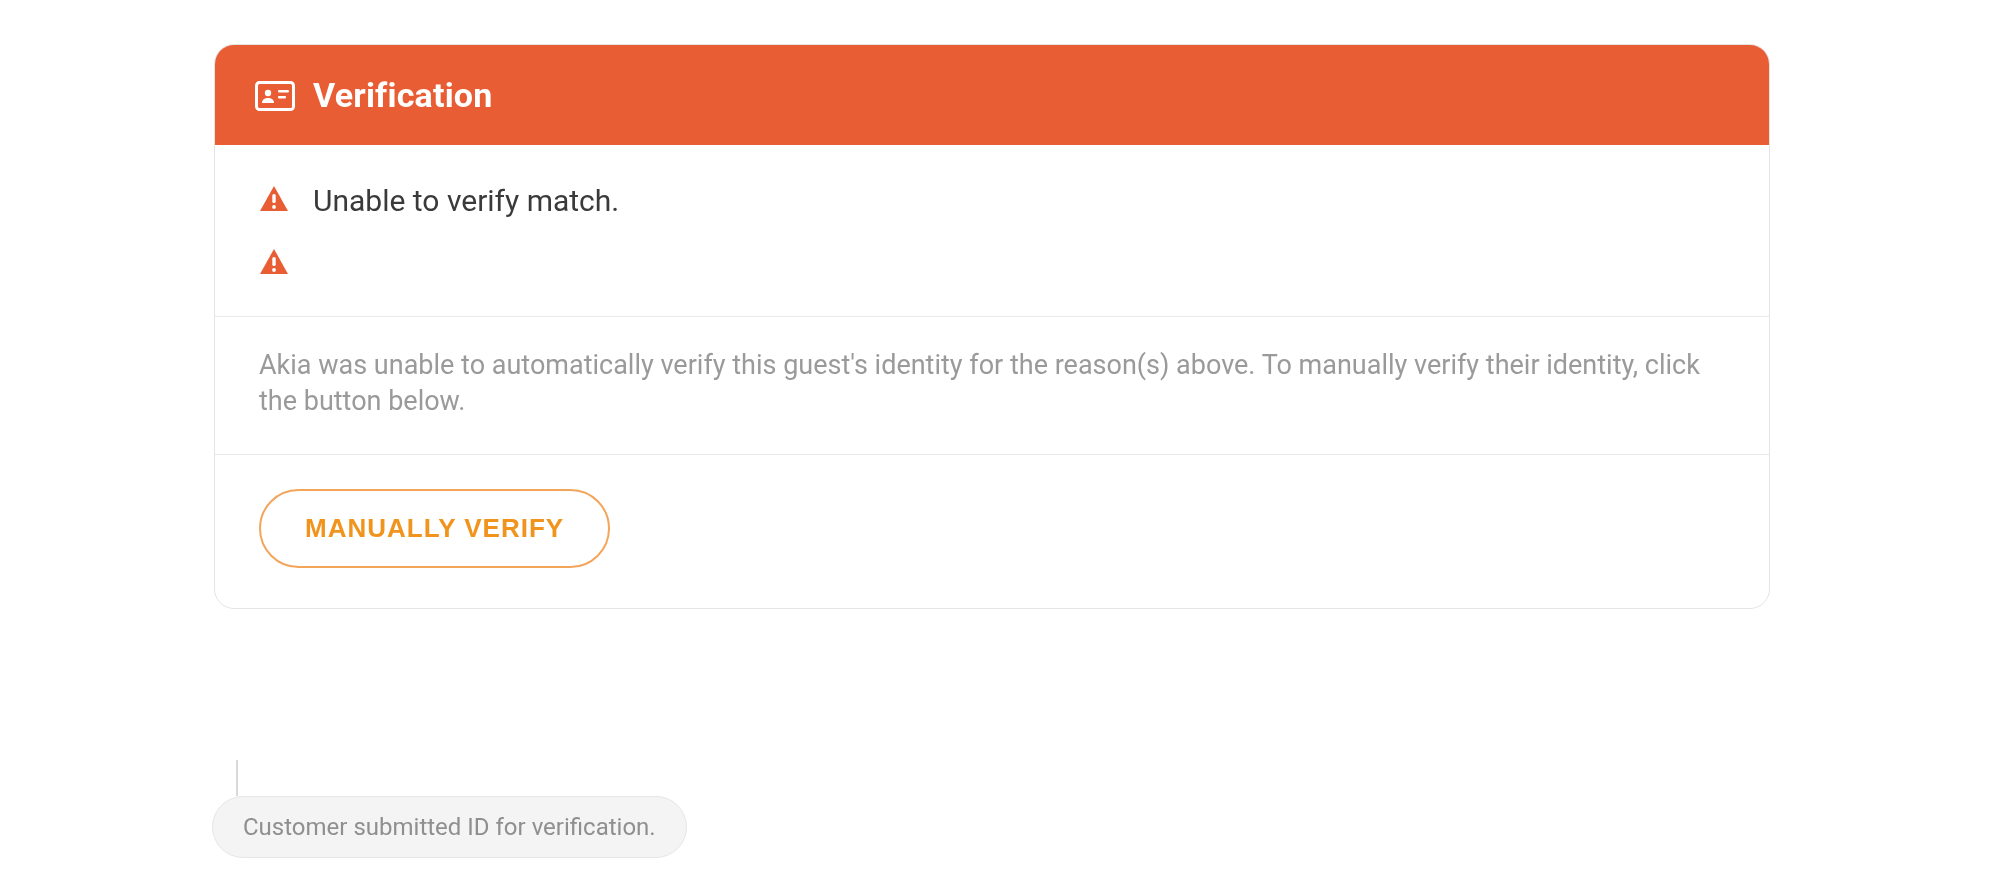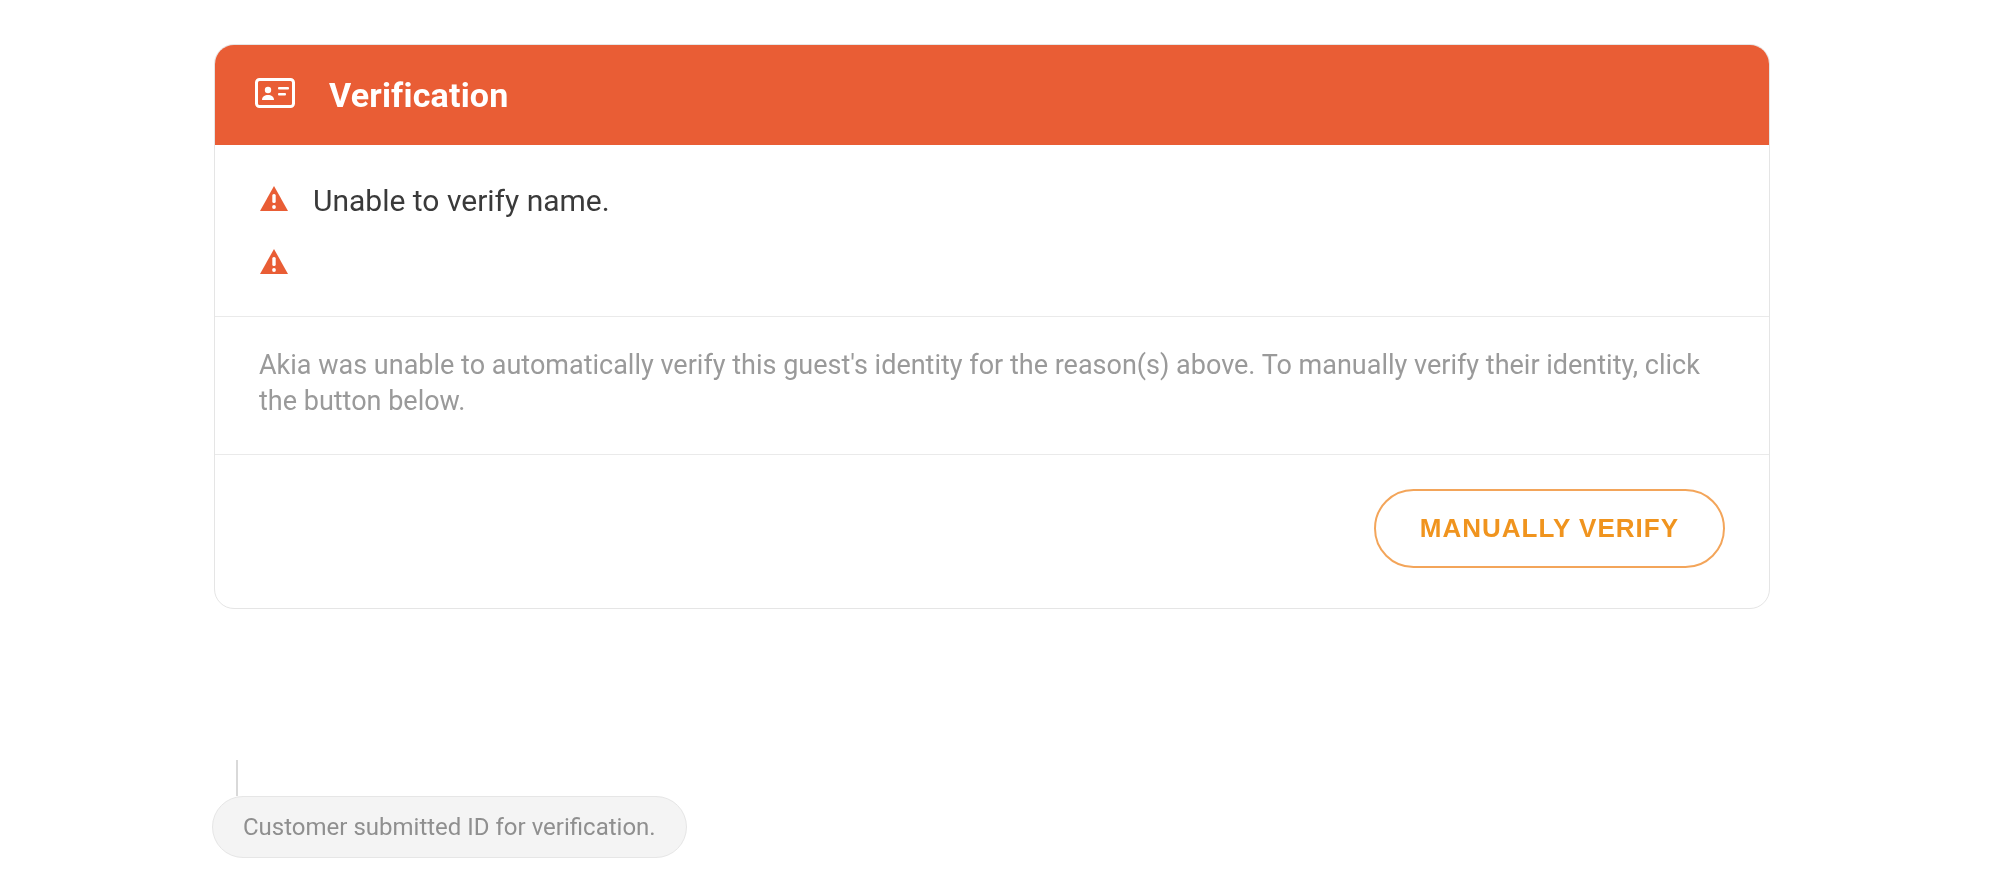--- a/index.html
+++ b/index.html
@@ -17,22 +17,22 @@
       width: 1556px;
       border-radius: 20px;
       border: 1px solid #e5e5e5;
       overflow: hidden;
       background: #ffffff;
     }
     .card-header {
       background: #e95d35;
       padding: 30px 40px;
       display: flex;
-      align-items: center;
-      gap: 34px;
+      align-items: flex-end;
+      gap: 18px;
     }
     .card-header .title {
       color: #ffffff;
       font-size: 34px;
       font-weight: 700;
       letter-spacing: 0.2px;
     }
     .id-card-icon {
       width: 40px;
       height: 30px;
@@ -65,21 +65,21 @@
     }
     .card-explain {
       padding: 30px 44px 34px 44px;
       color: #9a9a9a;
       font-size: 27px;
       line-height: 1.35;
     }
     .card-actions {
       padding: 34px 44px 40px 44px;
       display: flex;
-      justify-content: flex-end;
+      justify-content: flex-start;
     }
     .btn-outline {
       border: 2px solid #f3a55a;
       color: #f0941e;
       background: #ffffff;
       padding: 22px 44px;
       border-radius: 999px;
       font-size: 26px;
       font-weight: 700;
       letter-spacing: 1px;
@@ -124,21 +124,21 @@
 
   <div class="card-body">
     <div class="warning-row">
       <span>
         <svg class="warning-icon" viewBox="0 0 30 28">
           <path d="M15 1 L29 26 H1 Z" fill="#e95d35"></path>
           <rect x="13.3" y="9" width="3.4" height="9" rx="1.5" fill="#ffffff"></rect>
           <circle cx="15" cy="22" r="1.9" fill="#ffffff"></circle>
         </svg>
       </span>
-      <span class="warning-text">Unable to verify name.</span>
+      <span class="warning-text">Unable to verify match.</span>
     </div>
     <div class="warning-row">
       <span>
         <svg class="warning-icon" viewBox="0 0 30 28">
           <path d="M15 1 L29 26 H1 Z" fill="#e95d35"></path>
           <rect x="13.3" y="9" width="3.4" height="9" rx="1.5" fill="#ffffff"></rect>
           <circle cx="15" cy="22" r="1.9" fill="#ffffff"></circle>
         </svg>
       </span>
     </div>

